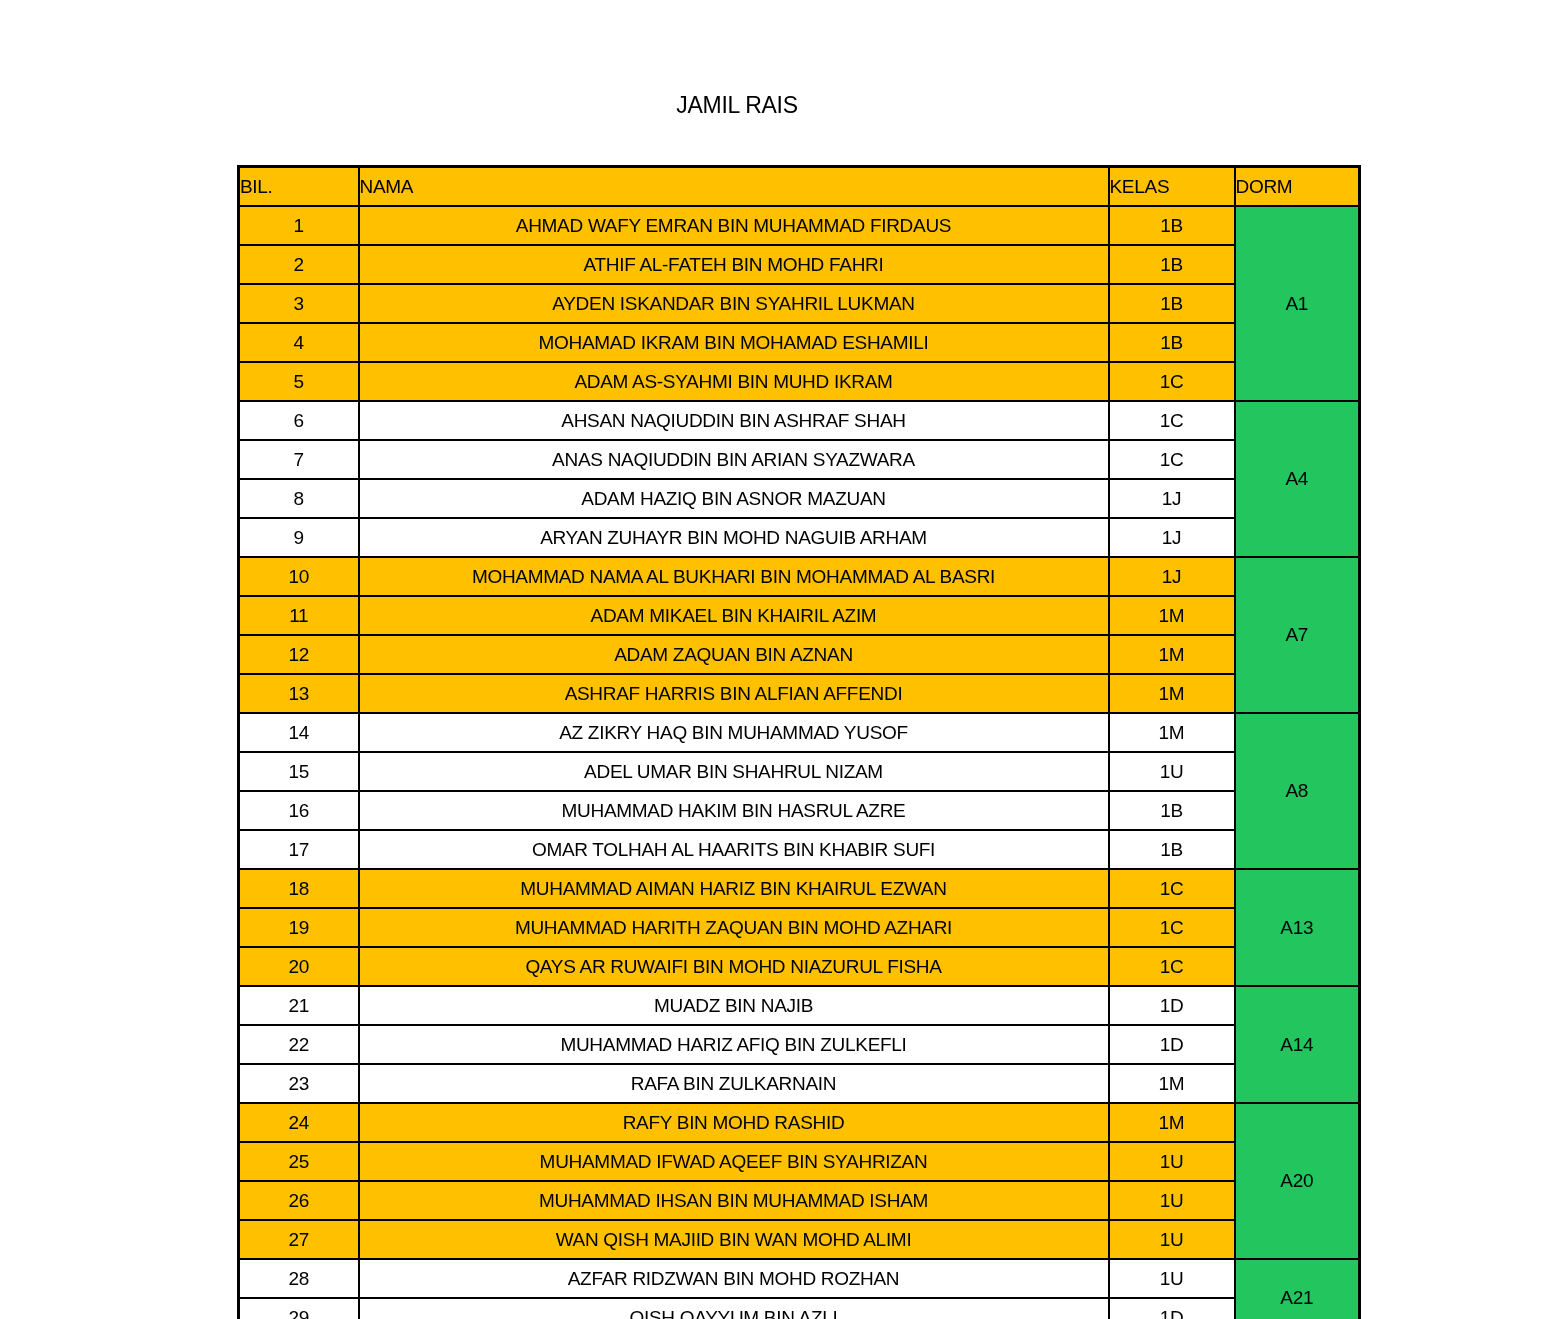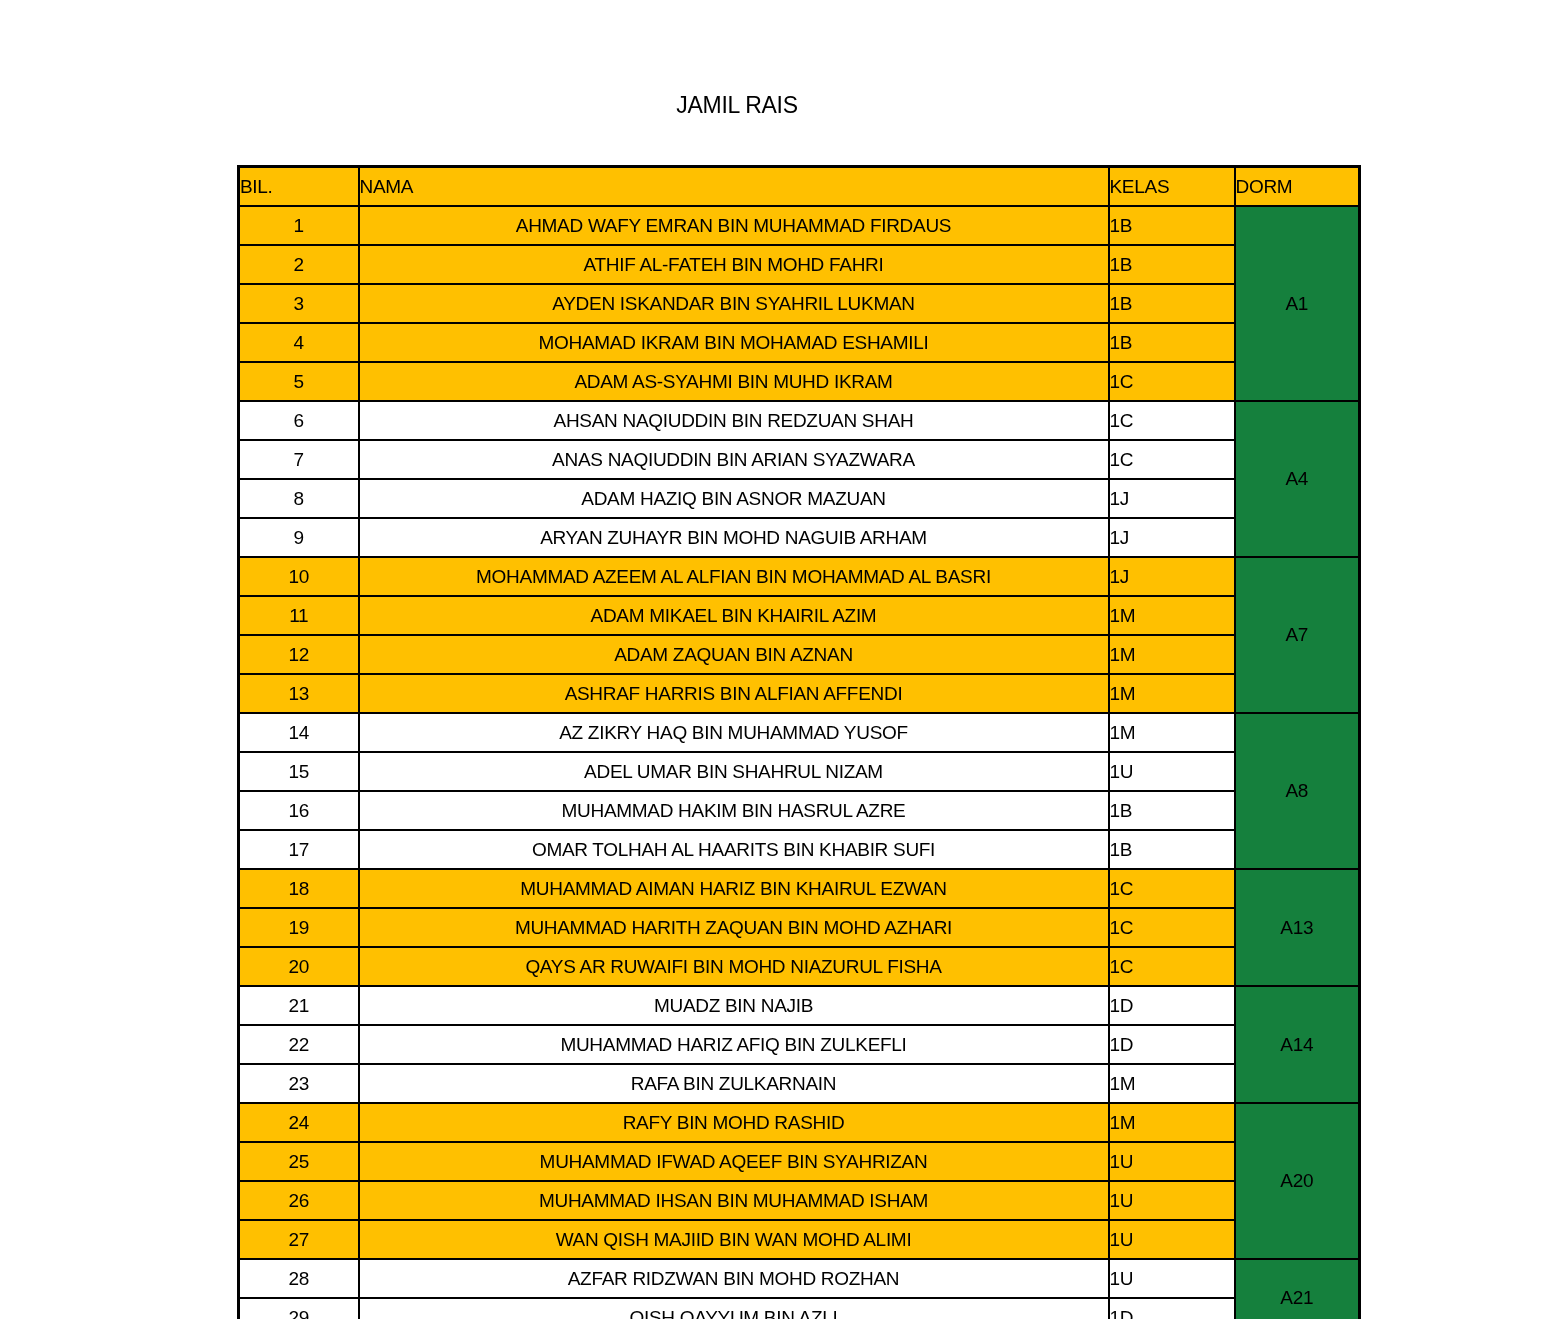--- a/index.html
+++ b/index.html
@@ -49,22 +49,22 @@
     vertical-align: middle;
     overflow: hidden;
     white-space: nowrap;
   }
   table.roster th {
     background: #FFC000;
     text-align: left;
   }
   td.cell-bil   { text-align: center; }
   td.cell-nama  { text-align: center; padding-left: 4px; }
-  td.cell-kelas { }
-  td.cell-dorm  { text-align: center; background: #15803d; }
+  td.cell-kelas { text-align: center; }
+  td.cell-dorm  { text-align: center; background: #22c55e; }
   tr.hl td.cell-bil,
   tr.hl td.cell-nama,
   tr.hl td.cell-kelas { background: #FFC000; }
   tr.plain td.cell-bil,
   tr.plain td.cell-nama,
   tr.plain td.cell-kelas { background: #ffffff; }
 </style>
 </head>
 <body>
 
@@ -110,42 +110,42 @@
           <td class="cell-nama">MOHAMAD IKRAM BIN MOHAMAD ESHAMILI</td>
           <td class="cell-kelas">1B</td>
         </tr>
         <tr class="hl">
           <td class="cell-bil">5</td>
           <td class="cell-nama">ADAM AS-SYAHMI BIN MUHD IKRAM</td>
           <td class="cell-kelas">1C</td>
         </tr>
         <tr class="plain">
           <td class="cell-bil">6</td>
-          <td class="cell-nama">AHSAN NAQIUDDIN BIN REDZUAN SHAH</td>
+          <td class="cell-nama">AHSAN NAQIUDDIN BIN ASHRAF SHAH</td>
           <td class="cell-kelas">1C</td>
           <td class="cell-dorm" rowspan="4">A4</td>
         </tr>
         <tr class="plain">
           <td class="cell-bil">7</td>
           <td class="cell-nama">ANAS NAQIUDDIN BIN ARIAN SYAZWARA</td>
           <td class="cell-kelas">1C</td>
         </tr>
         <tr class="plain">
           <td class="cell-bil">8</td>
           <td class="cell-nama">ADAM HAZIQ BIN ASNOR MAZUAN</td>
           <td class="cell-kelas">1J</td>
         </tr>
         <tr class="plain">
           <td class="cell-bil">9</td>
           <td class="cell-nama">ARYAN ZUHAYR BIN MOHD NAGUIB ARHAM</td>
           <td class="cell-kelas">1J</td>
         </tr>
         <tr class="hl">
           <td class="cell-bil">10</td>
-          <td class="cell-nama">MOHAMMAD AZEEM AL ALFIAN BIN MOHAMMAD AL BASRI</td>
+          <td class="cell-nama">MOHAMMAD NAMA AL BUKHARI BIN MOHAMMAD AL BASRI</td>
           <td class="cell-kelas">1J</td>
           <td class="cell-dorm" rowspan="4">A7</td>
         </tr>
         <tr class="hl">
           <td class="cell-bil">11</td>
           <td class="cell-nama">ADAM MIKAEL BIN KHAIRIL AZIM</td>
           <td class="cell-kelas">1M</td>
         </tr>
         <tr class="hl">
           <td class="cell-bil">12</td>

